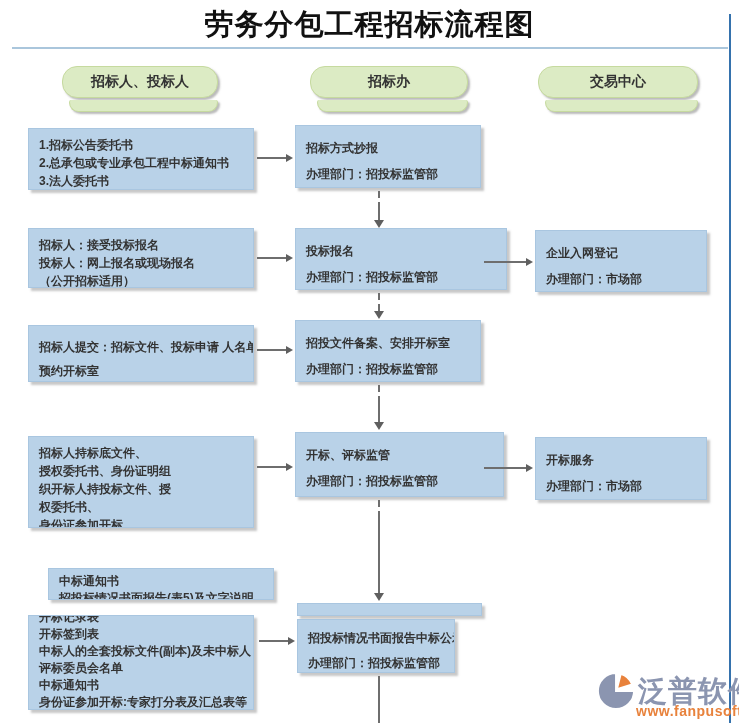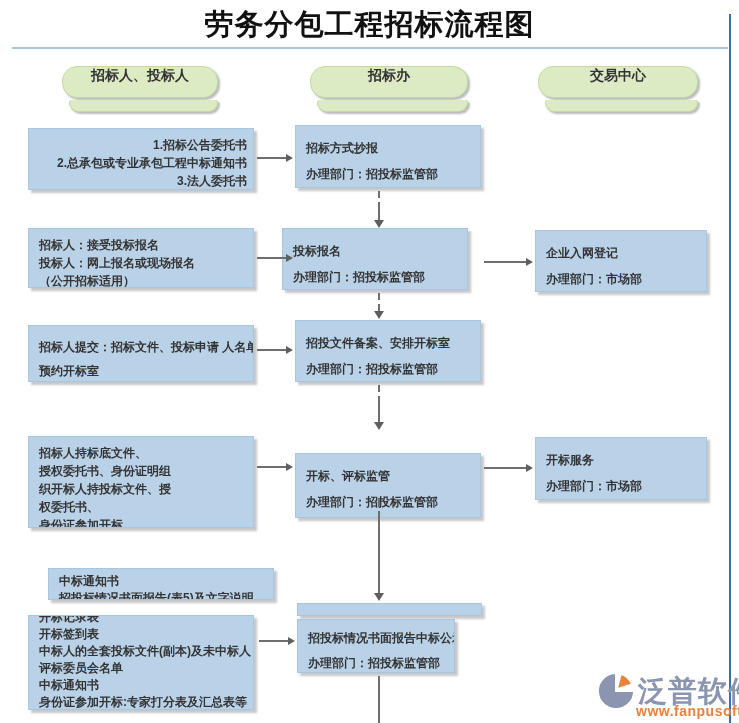--- a/index.html
+++ b/index.html
@@ -13,21 +13,21 @@
     font-size:29px;font-weight:bold;color:#111;letter-spacing:1px;
   }
   .divider{position:absolute;left:12px;top:47px;width:716px;height:2px;background:#aac6dc;}
   .frame-right{position:absolute;left:729px;top:14px;width:2px;height:709px;background:#3572ad;}
 
   
   .pill{position:absolute;top:66px;}
   .pill-top{
     height:30px;border-radius:15px;background:#dcebc4;border:1px solid #c6da9f;
     box-shadow:2px 2px 2px rgba(120,120,120,.5);
-    display:flex;justify-content:center;
+    display:flex;align-items:center;justify-content:center;
     font-size:14px;font-weight:bold;color:#333;
   }
   .pill-bot{
     height:11px;margin:2px 0 0 7px;border-radius:3px 3px 12px 12px;
     background:#dcebc4;border:1px solid #c6da9f;border-top:none;
     box-shadow:2px 2px 2px rgba(120,120,120,.5);
   }
 
   
   .node{
@@ -93,21 +93,21 @@
       </div>
     <div class="pill-bot"></div>
   </div>
   <div class="pill" style="left:538px;width:160px;">
     <div class="pill-top">
         <span>交易中心</span>
       </div>
     <div class="pill-bot"></div>
   </div>
 
-  <div class="node" style="left:28px;top:128px;width:226px;height:62px;text-align:right;">
+  <div class="node" style="left:28px;top:128px;width:226px;height:62px;">
     <div class="ln">1.招标公告委托书</div>
     <div class="ln">2.总承包或专业承包工程中标通知书</div>
     <div class="ln">3.法人委托书</div>
   </div>
   <div class="node" style="left:28px;top:228px;width:226px;height:60px;">
     <div class="ln">招标人：接受投标报名</div>
     <div class="ln">投标人：网上报名或现场报名</div>
     <div class="ln">（公开招标适用）</div>
   </div>
   <div class="node sp24" style="left:28px;top:325px;width:226px;height:57px;">
@@ -132,29 +132,29 @@
     <div class="ln">中标人的全套投标文件(副本)及未中标人</div>
     <div class="ln">评标委员会名单</div>
     <div class="ln">中标通知书</div>
     <div class="ln">身份证参加开标:专家打分表及汇总表等</div>
   </div>
 
   <div class="node sp26" style="left:295px;top:125px;width:186px;height:63px;">
     <div class="ln">招标方式抄报</div>
     <div class="ln">办理部门：招投标监管部</div>
   </div>
-  <div class="node sp26" style="left:282px;top:228px;width:186px;height:62px;">
+  <div class="node sp26" style="left:295px;top:228px;width:212px;height:62px;">
     <div class="ln">投标报名</div>
     <div class="ln">办理部门：招投标监管部</div>
   </div>
   <div class="node sp26" style="left:295px;top:320px;width:186px;height:62px;">
     <div class="ln">招投文件备案、安排开标室</div>
     <div class="ln">办理部门：招投标监管部</div>
   </div>
-  <div class="node sp26" style="left:295px;top:453px;width:186px;height:65px;">
+  <div class="node sp26" style="left:295px;top:432px;width:209px;height:65px;">
     <div class="ln">开标、评标监管</div>
     <div class="ln">办理部门：招投标监管部</div>
   </div>
   <div class="strip" style="left:297px;top:603px;width:185px;height:13px;"></div>
   <div class="node sp25" style="left:297px;top:619px;width:158px;height:54px;">
     <div class="ln">招投标情况书面报告中标公示</div>
     <div class="ln">办理部门：招投标监管部</div>
   </div>
 
   <div class="node sp26" style="left:535px;top:230px;width:172px;height:62px;">

